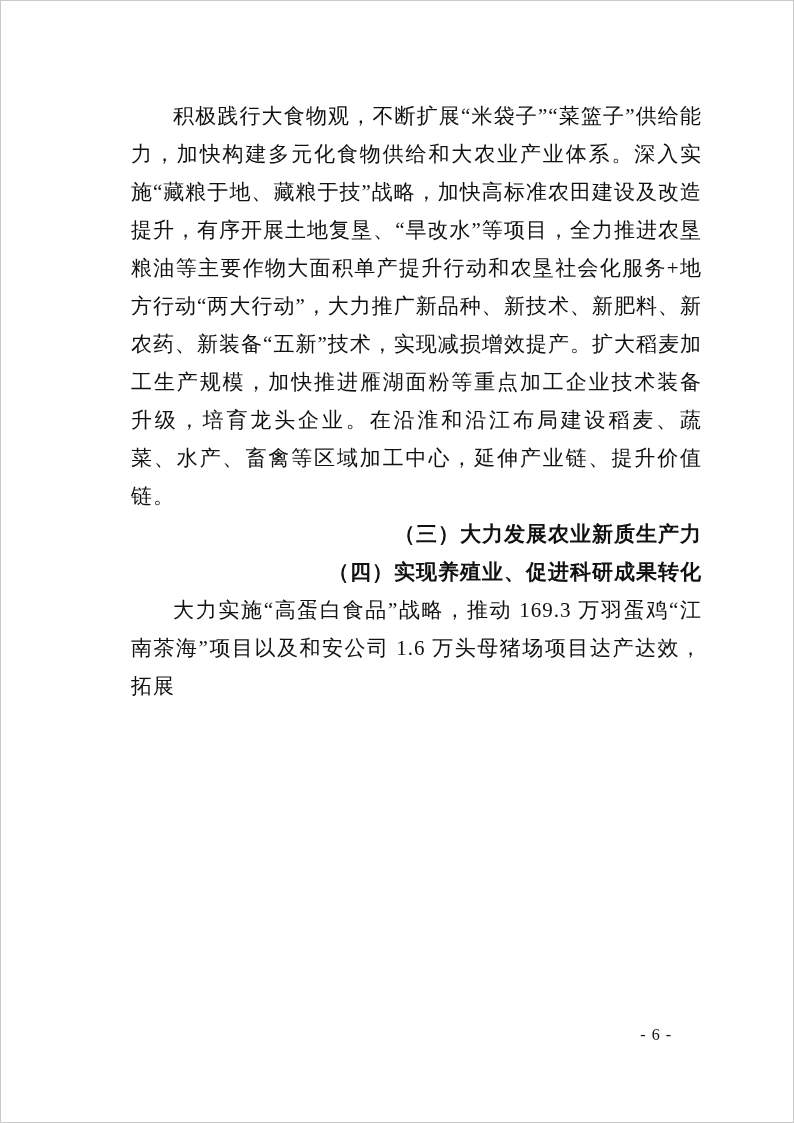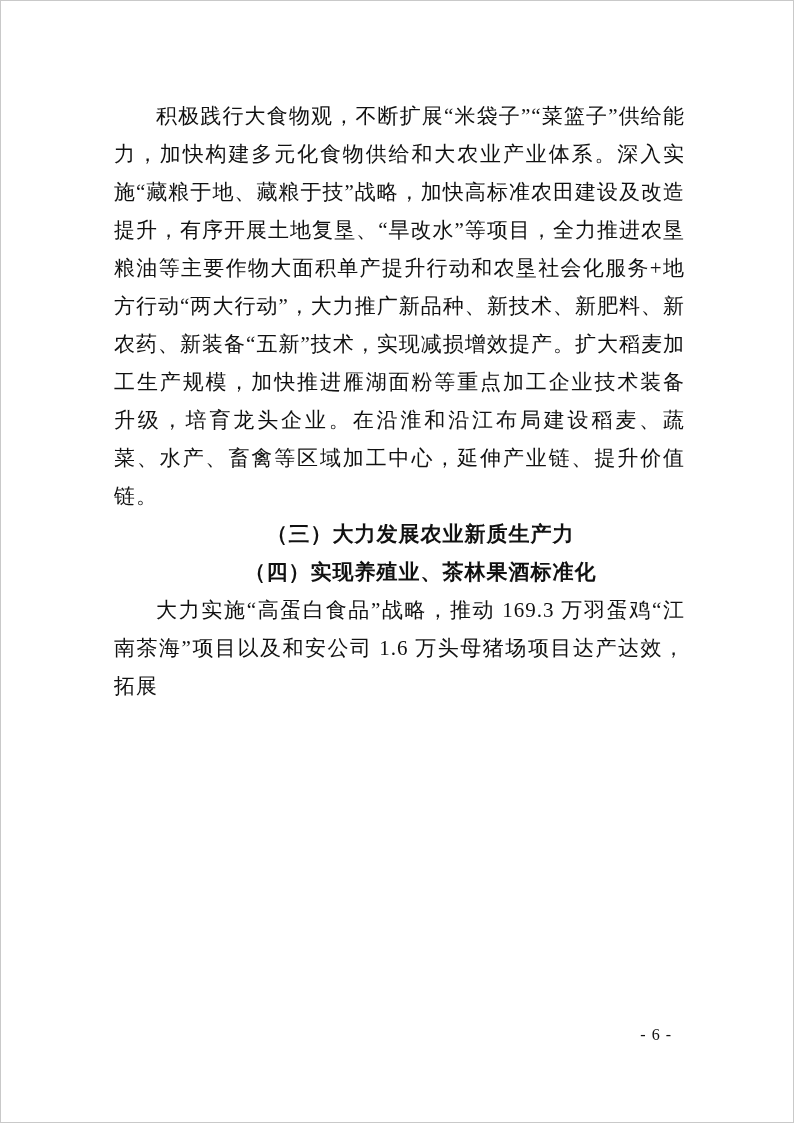--- a/index.html
+++ b/index.html
@@ -13,52 +13,52 @@
     height: 1123px;
     background: #ffffff;
     border: 1px solid #c9c9c9;
     box-sizing: border-box;
     overflow: hidden;
     font-family: "Liberation Serif", "DejaVu Serif", serif;
     color: #111111;
   }
   .doc-body {
     position: absolute;
-    left: 113px;
+    left: 130px;
     top: 96px;
     width: 571px;
   }
   .para, .heading {
     margin: 0;
     font-size: 21px;
     line-height: 38px;
     text-align: justify;
     text-justify: inter-ideograph;
     text-indent: 2em;
     letter-spacing: 1px;
     word-break: break-all;
   }
   .heading {
     font-weight: bold;
-    text-align: center;
+    text-align: right;
   }
   .page-footer {
     position: absolute;
     top: 1022px;
     right: 121px;
     font-size: 16px;
     line-height: 24px;
     letter-spacing: 1px;
     color: #111111;
   }
 </style>
 </head>
 <body>
 
 <div class="page">
   <div class="doc-body">
       <p class="para">积极践行大食物观，不断扩展“米袋子”“菜篮子”供给能力，加快构建多元化食物供给和大农业产业体系。深入实施“藏粮于地、藏粮于技”战略，加快高标准农田建设及改造提升，有序开展土地复垦、“旱改水”等项目，全力推进农垦粮油等主要作物大面积单产提升行动和农垦社会化服务+地方行动“两大行动”，大力推广新品种、新技术、新肥料、新农药、新装备“五新”技术，实现减损增效提产。扩大稻麦加工生产规模，加快推进雁湖面粉等重点加工企业技术装备升级，培育龙头企业。在沿淮和沿江布局建设稻麦、蔬菜、水产、畜禽等区域加工中心，延伸产业链、提升价值链。</p>
       <p class="heading">（三）大力发展农业新质生产力</p>
-      <p class="heading">（四）实现养殖业、茶林果酒标准化</p>
+      <p class="heading">（四）实现养殖业、促进科研成果转化</p>
       <p class="para">大力实施“高蛋白食品”战略，推动 169.3 万羽蛋鸡“江南茶海”项目以及和安公司 1.6 万头母猪场项目达产达效，拓展</p>
     </div>
   <div class="page-footer">- 6 -</div>
 </div>
 
 </body></html>

